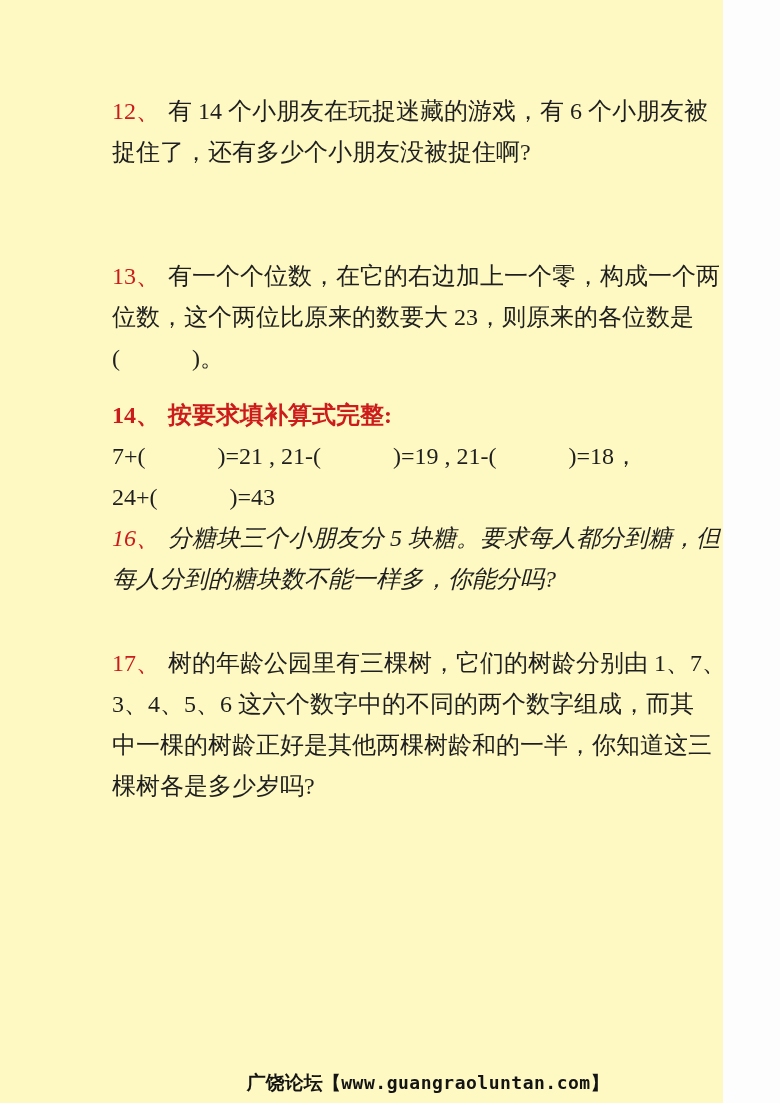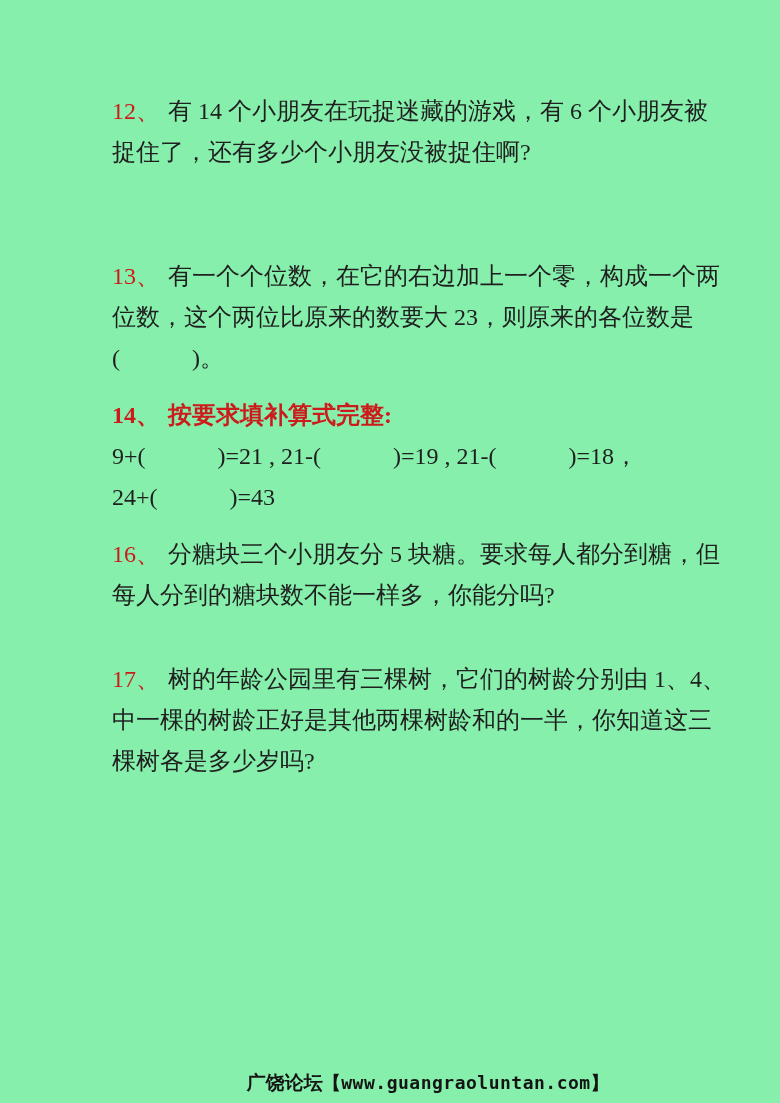--- a/index.html
+++ b/index.html
@@ -6,23 +6,23 @@
     margin: 0;
     padding: 0;
     width: 780px;
     height: 1103px;
     background: #fdfdfd;
     overflow: hidden;
     font-family: "Liberation Serif", "DejaVu Serif", serif;
   }
   .page {
     position: relative;
-    width: 780px;
+    width: 723px;
     height: 1103px;
-    background: #86efac;
+    background: #fef9c3;
     color: #1f1f1f;
   }
   .doc {
     position: absolute;
     left: 112px;
     top: 91px;
     width: 580px;
   }
   .line {
     margin: 0;
@@ -31,23 +31,23 @@
     white-space: pre;
     color: #1f1f1f;
   }
   .num {
     color: #cc1b1b;
     margin-right: 8px;
   }
   .q { margin: 0; padding: 0; }
   #q12 { margin-bottom: 83px; }
   #q13 { margin-bottom: 16px; }
-  #q14 { margin-bottom: 16px; }
+  #q14 { margin-bottom: 0; }
   #q15 { margin-bottom: 85px; }
-  #q16 { margin-bottom: 43px; }
+  #q16 { margin-bottom: 43px; font-style: italic; }
   #q14 .num { font-weight: bold; }
   #q14 .heading {
     color: #cc1b1b;
     font-weight: bold;
   }
   .footer {
     position: absolute;
     top: 1070px;
     left: 0;
     width: 780px;
@@ -78,32 +78,33 @@
     </section>
 
     <section class="q" id="q13">
       <p class="line"><span class="num">13、</span><span>有一个个位数，在它的右边加上一个零，构成一个两</span></p>
       <p class="line">位数，这个两位比原来的数要大 23，则原来的各位数是</p>
       <p class="line">(　　　)。</p>
     </section>
 
     <section class="q" id="q14">
       <p class="line"><span class="num">14、</span><span class="heading">按要求填补算式完整:</span></p>
-      <p class="line">9+(　　　)=21 , 21-(　　　)=19 , 21-(　　　)=18，</p>
+      <p class="line">7+(　　　)=21 , 21-(　　　)=19 , 21-(　　　)=18，</p>
       <p class="line">24+(　　　)=43</p>
     </section>
 
 
     <section class="q" id="q16">
       <p class="line"><span class="num">16、</span><span>分糖块三个小朋友分 5 块糖。要求每人都分到糖，但</span></p>
       <p class="line">每人分到的糖块数不能一样多，你能分吗?</p>
     </section>
 
     <section class="q" id="q17">
-      <p class="line"><span class="num">17、</span><span>树的年龄公园里有三棵树，它们的树龄分别由 1、4、</span></p>
+      <p class="line"><span class="num">17、</span><span>树的年龄公园里有三棵树，它们的树龄分别由 1、7、</span></p>
+      <p class="line">3、4、5、6 这六个数字中的不同的两个数字组成，而其</p>
       <p class="line">中一棵的树龄正好是其他两棵树龄和的一半，你知道这三</p>
       <p class="line">棵树各是多少岁吗?</p>
     </section>
 
   </div>
 
   <div class="footer"><span>广饶论坛</span><span class="url">【www.guangraoluntan.com】</span></div>
 </div>
 
 </body></html>

